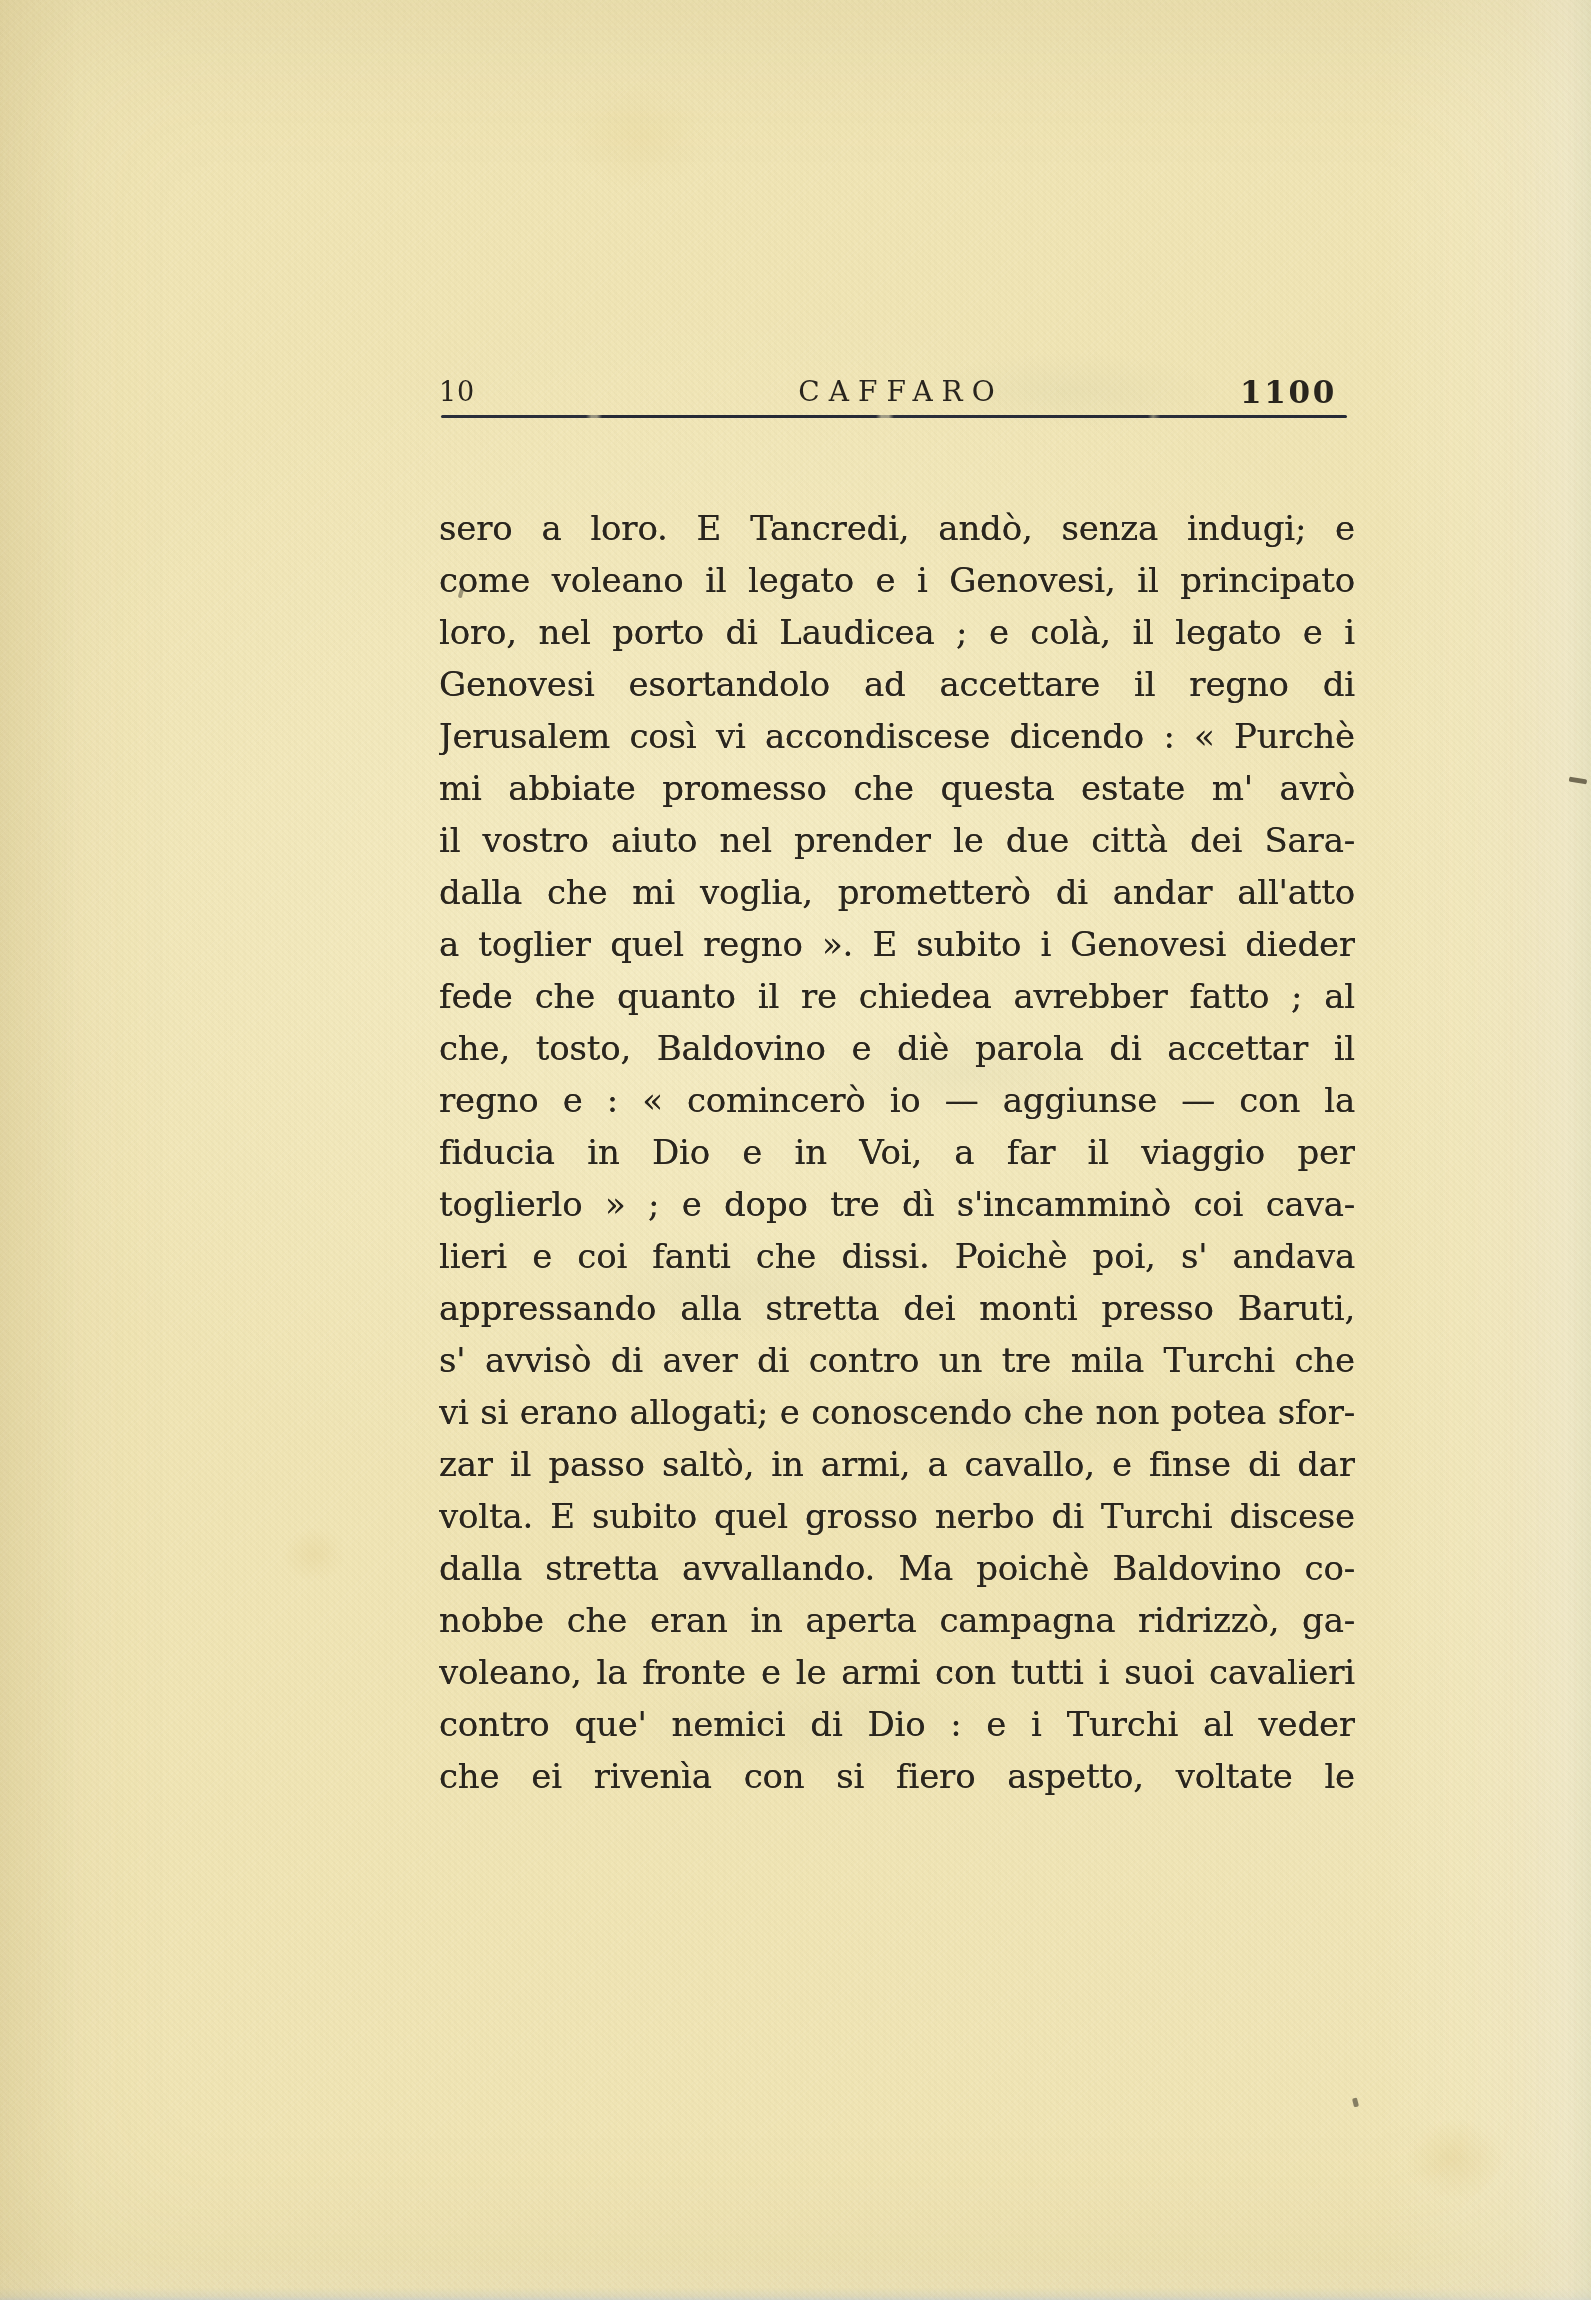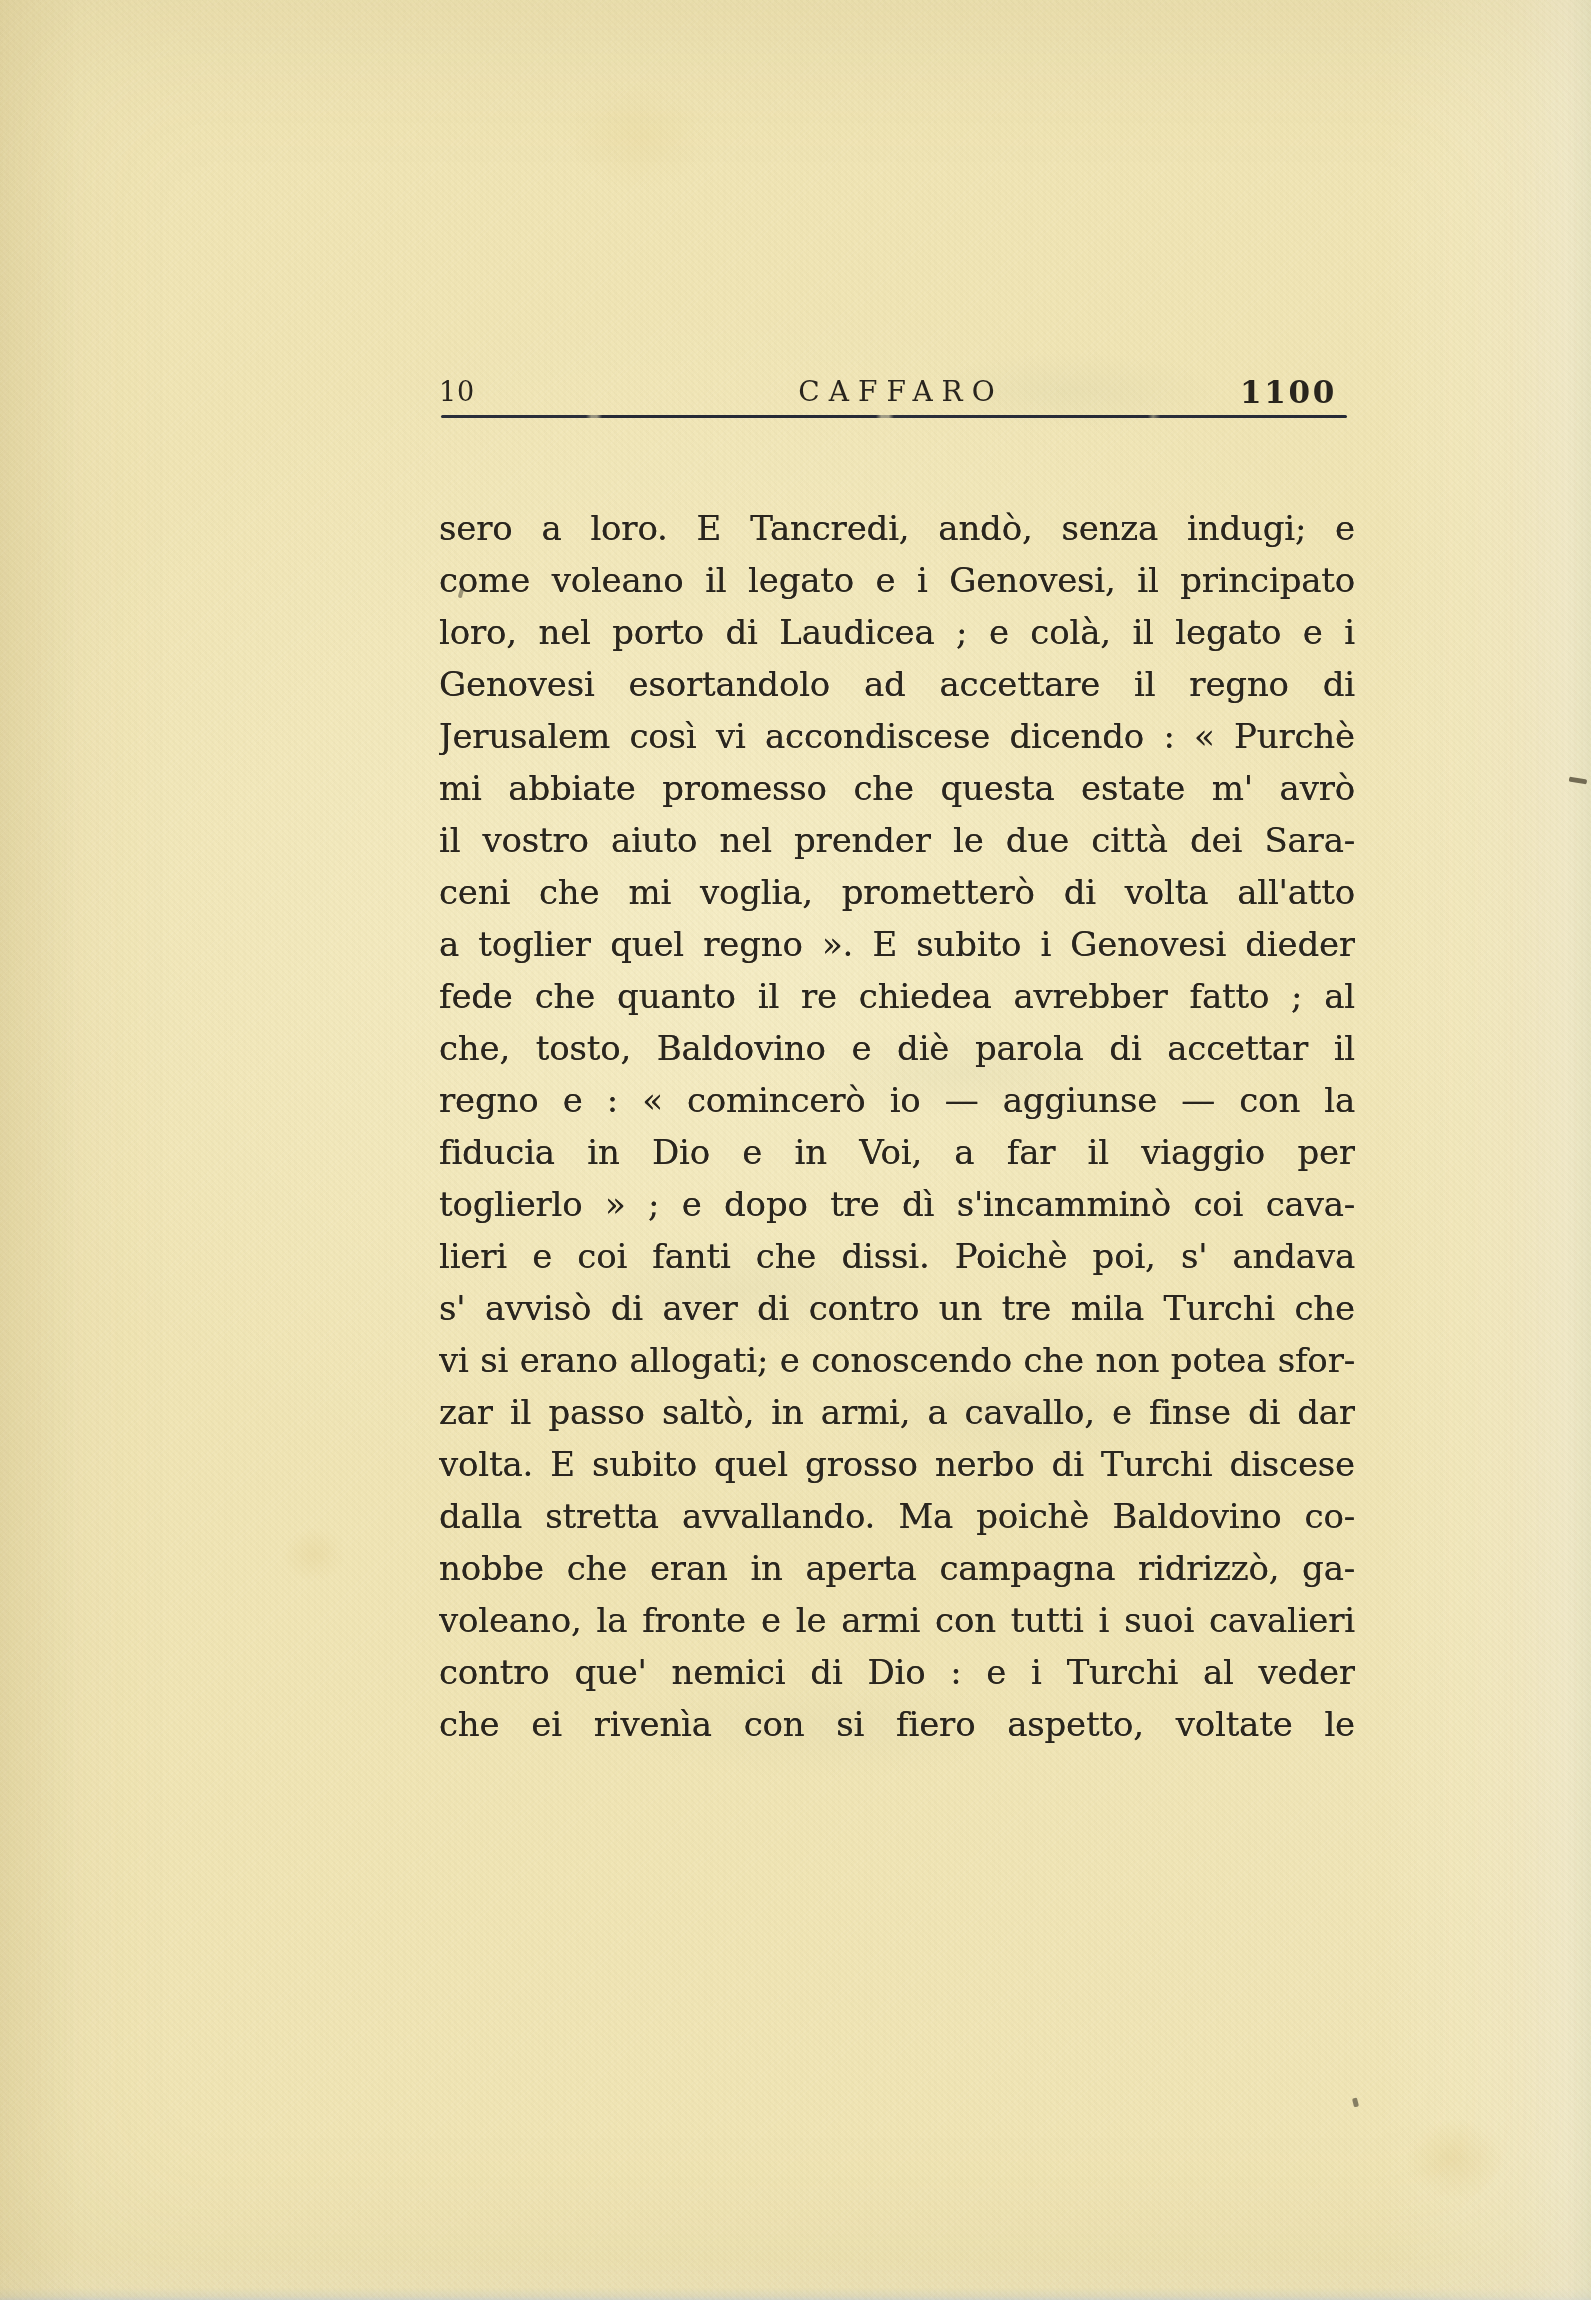--- a/index.html
+++ b/index.html
@@ -81,28 +81,29 @@
   <div class="header-rule"></div>
 
   <div class="body-text">
     <div class="line">sero a loro. E Tancredi, andò, senza indugi; e</div>
     <div class="line">come voleano il legato e i Genovesi, il principato</div>
     <div class="line">loro, nel porto di Laudicea ; e colà, il legato e i</div>
     <div class="line">Genovesi esortandolo ad accettare il regno di</div>
     <div class="line">Jerusalem così vi accondiscese dicendo : « Purchè</div>
     <div class="line">mi abbiate promesso che questa estate m' avrò</div>
     <div class="line">il vostro aiuto nel prender le due città dei Sara-</div>
-    <div class="line">ceni che mi voglia, prometterò di volta all'atto</div>
+    <div class="line">dalla che mi voglia, prometterò di andar all'atto</div>
     <div class="line">a toglier quel regno ». E subito i Genovesi dieder</div>
     <div class="line">fede che quanto il re chiedea avrebber fatto ; al</div>
     <div class="line">che, tosto, Baldovino e diè parola di accettar il</div>
     <div class="line">regno e : « comincerò io — aggiunse — con la</div>
     <div class="line">fiducia in Dio e in Voi, a far il viaggio per</div>
     <div class="line">toglierlo » ; e dopo tre dì s'incamminò coi cava-</div>
     <div class="line">lieri e coi fanti che dissi. Poichè poi, s' andava</div>
+    <div class="line">appressando alla stretta dei monti presso Baruti,</div>
     <div class="line">s' avvisò di aver di contro un tre mila Turchi che</div>
     <div class="line">vi si erano allogati; e conoscendo che non potea sfor-</div>
     <div class="line">zar il passo saltò, in armi, a cavallo, e finse di dar</div>
     <div class="line">volta. E subito quel grosso nerbo di Turchi discese</div>
     <div class="line">dalla stretta avvallando. Ma poichè Baldovino co-</div>
     <div class="line">nobbe che eran in aperta campagna ridrizzò, ga-</div>
     <div class="line">voleano, la fronte e le armi con tutti i suoi cavalieri</div>
     <div class="line">contro que' nemici di Dio : e i Turchi al veder</div>
     <div class="line">che ei rivenìa con si fiero aspetto, voltate le</div>
   </div>

